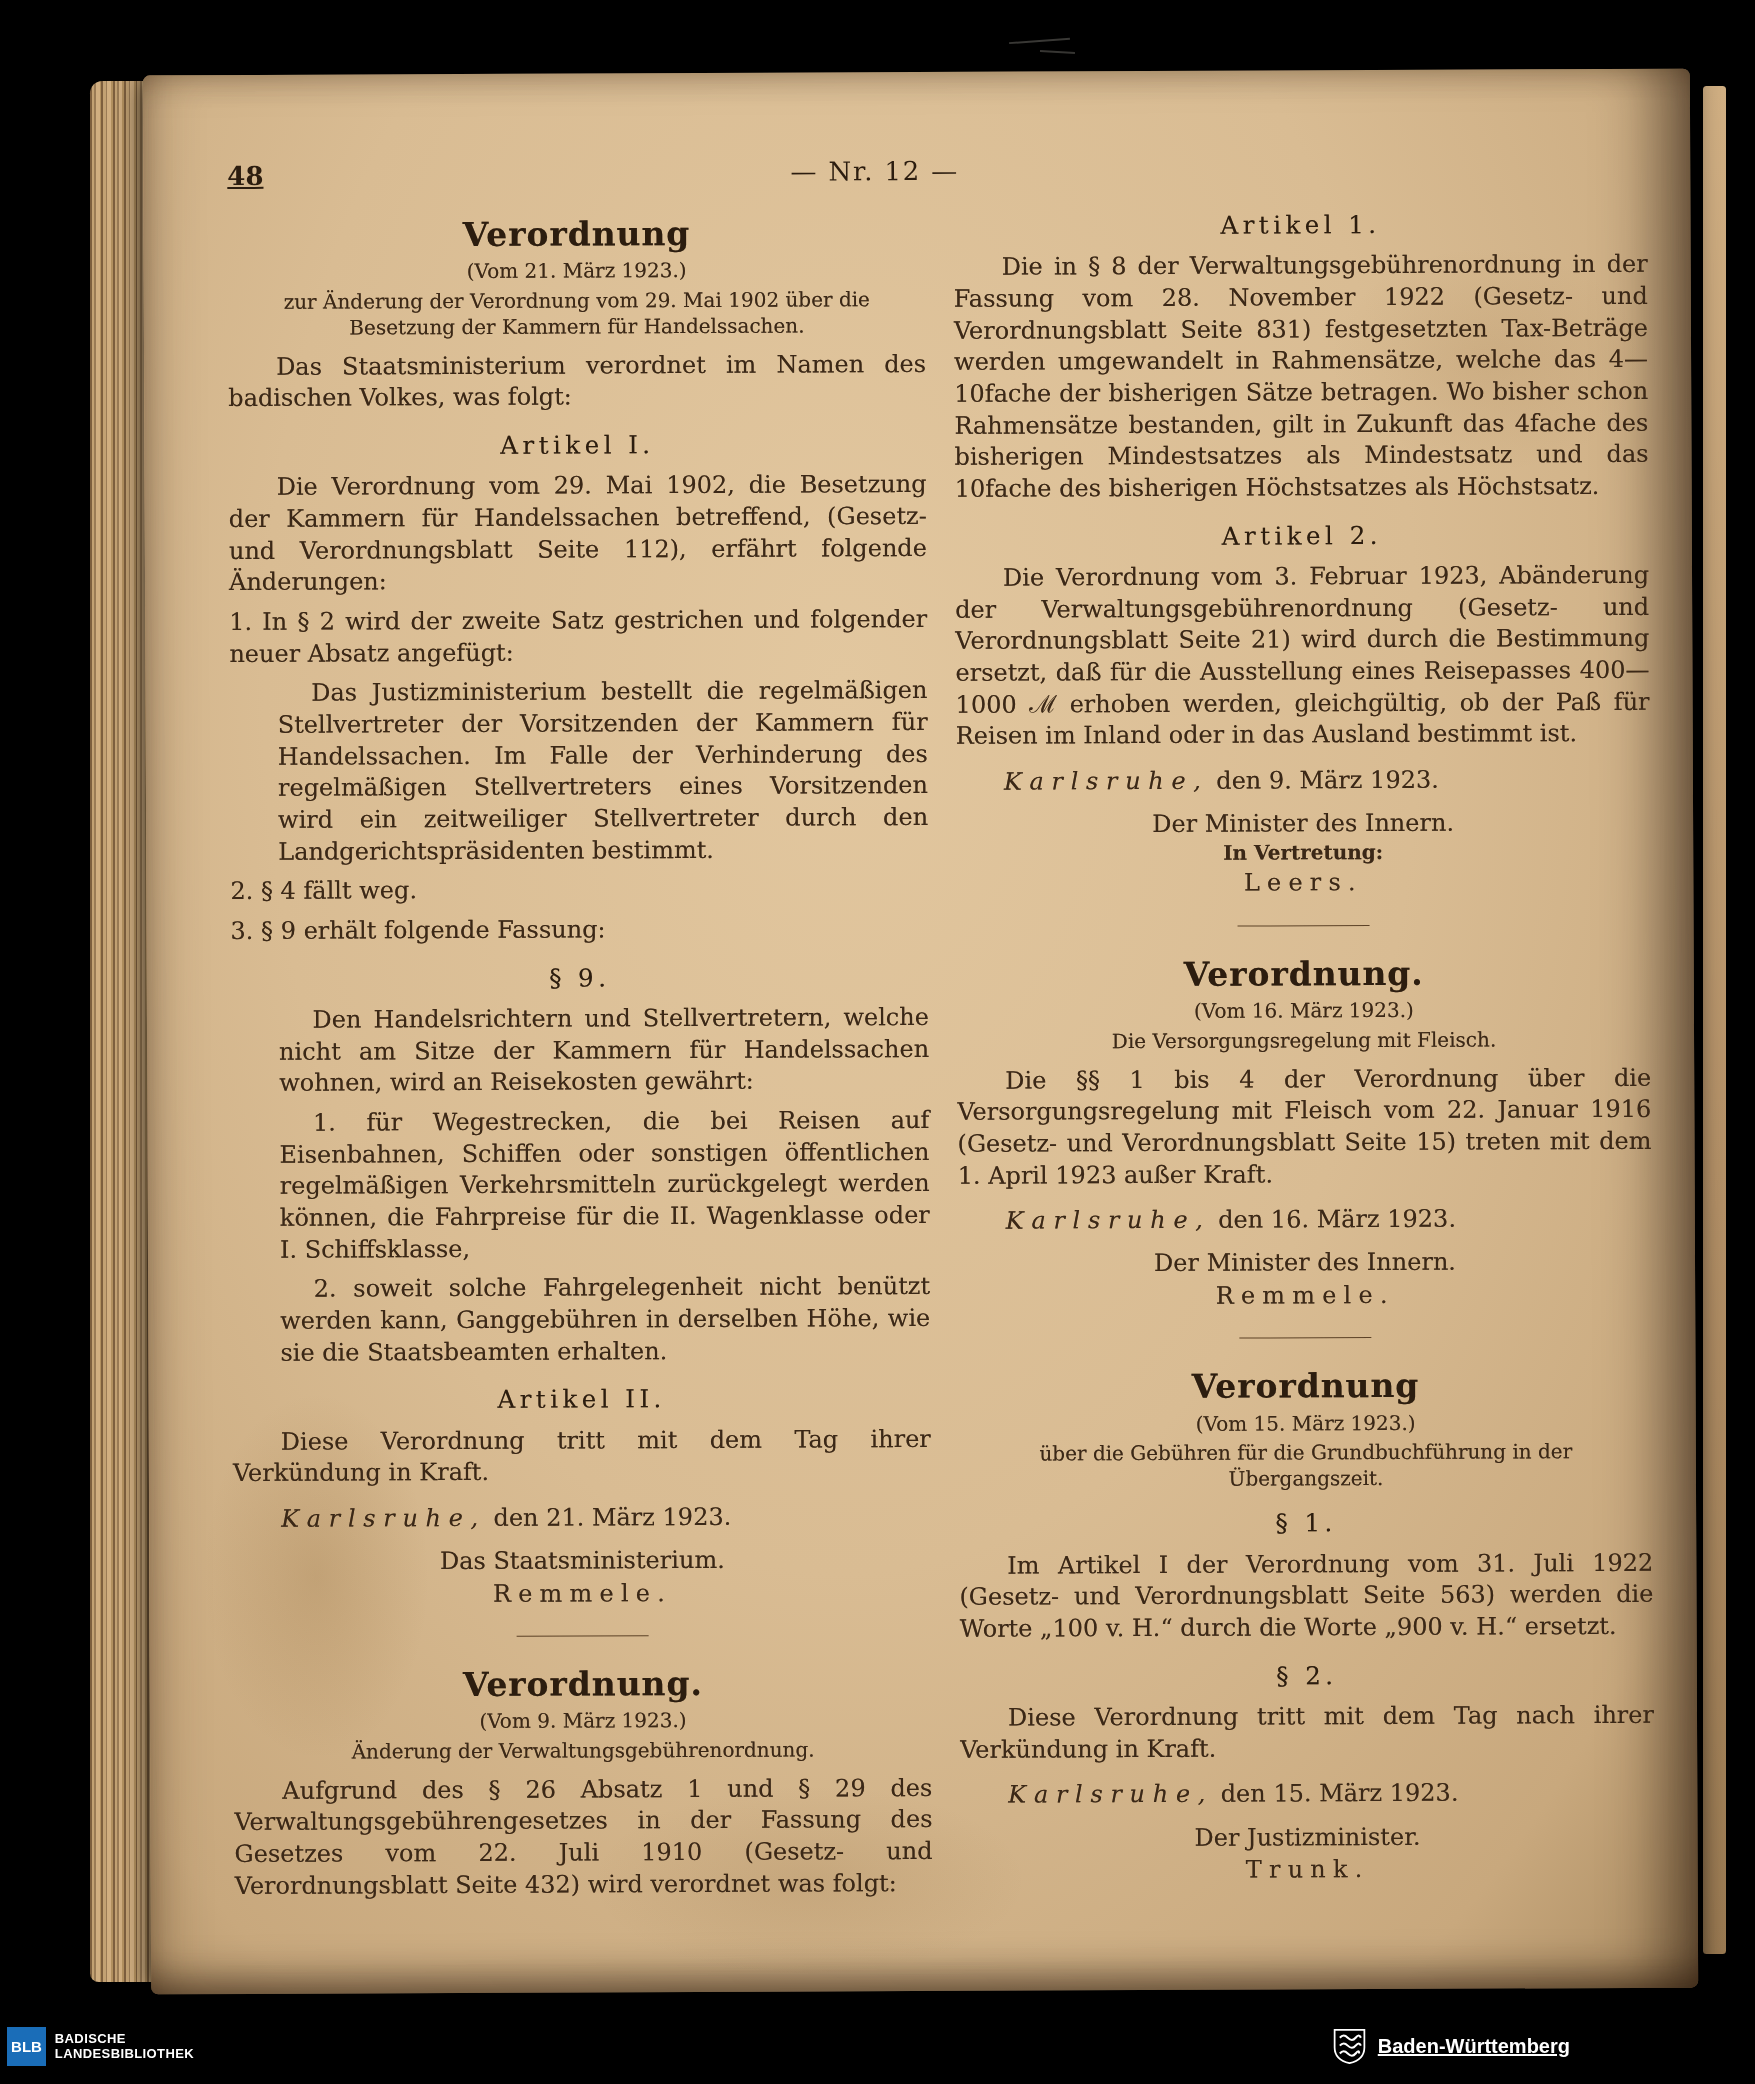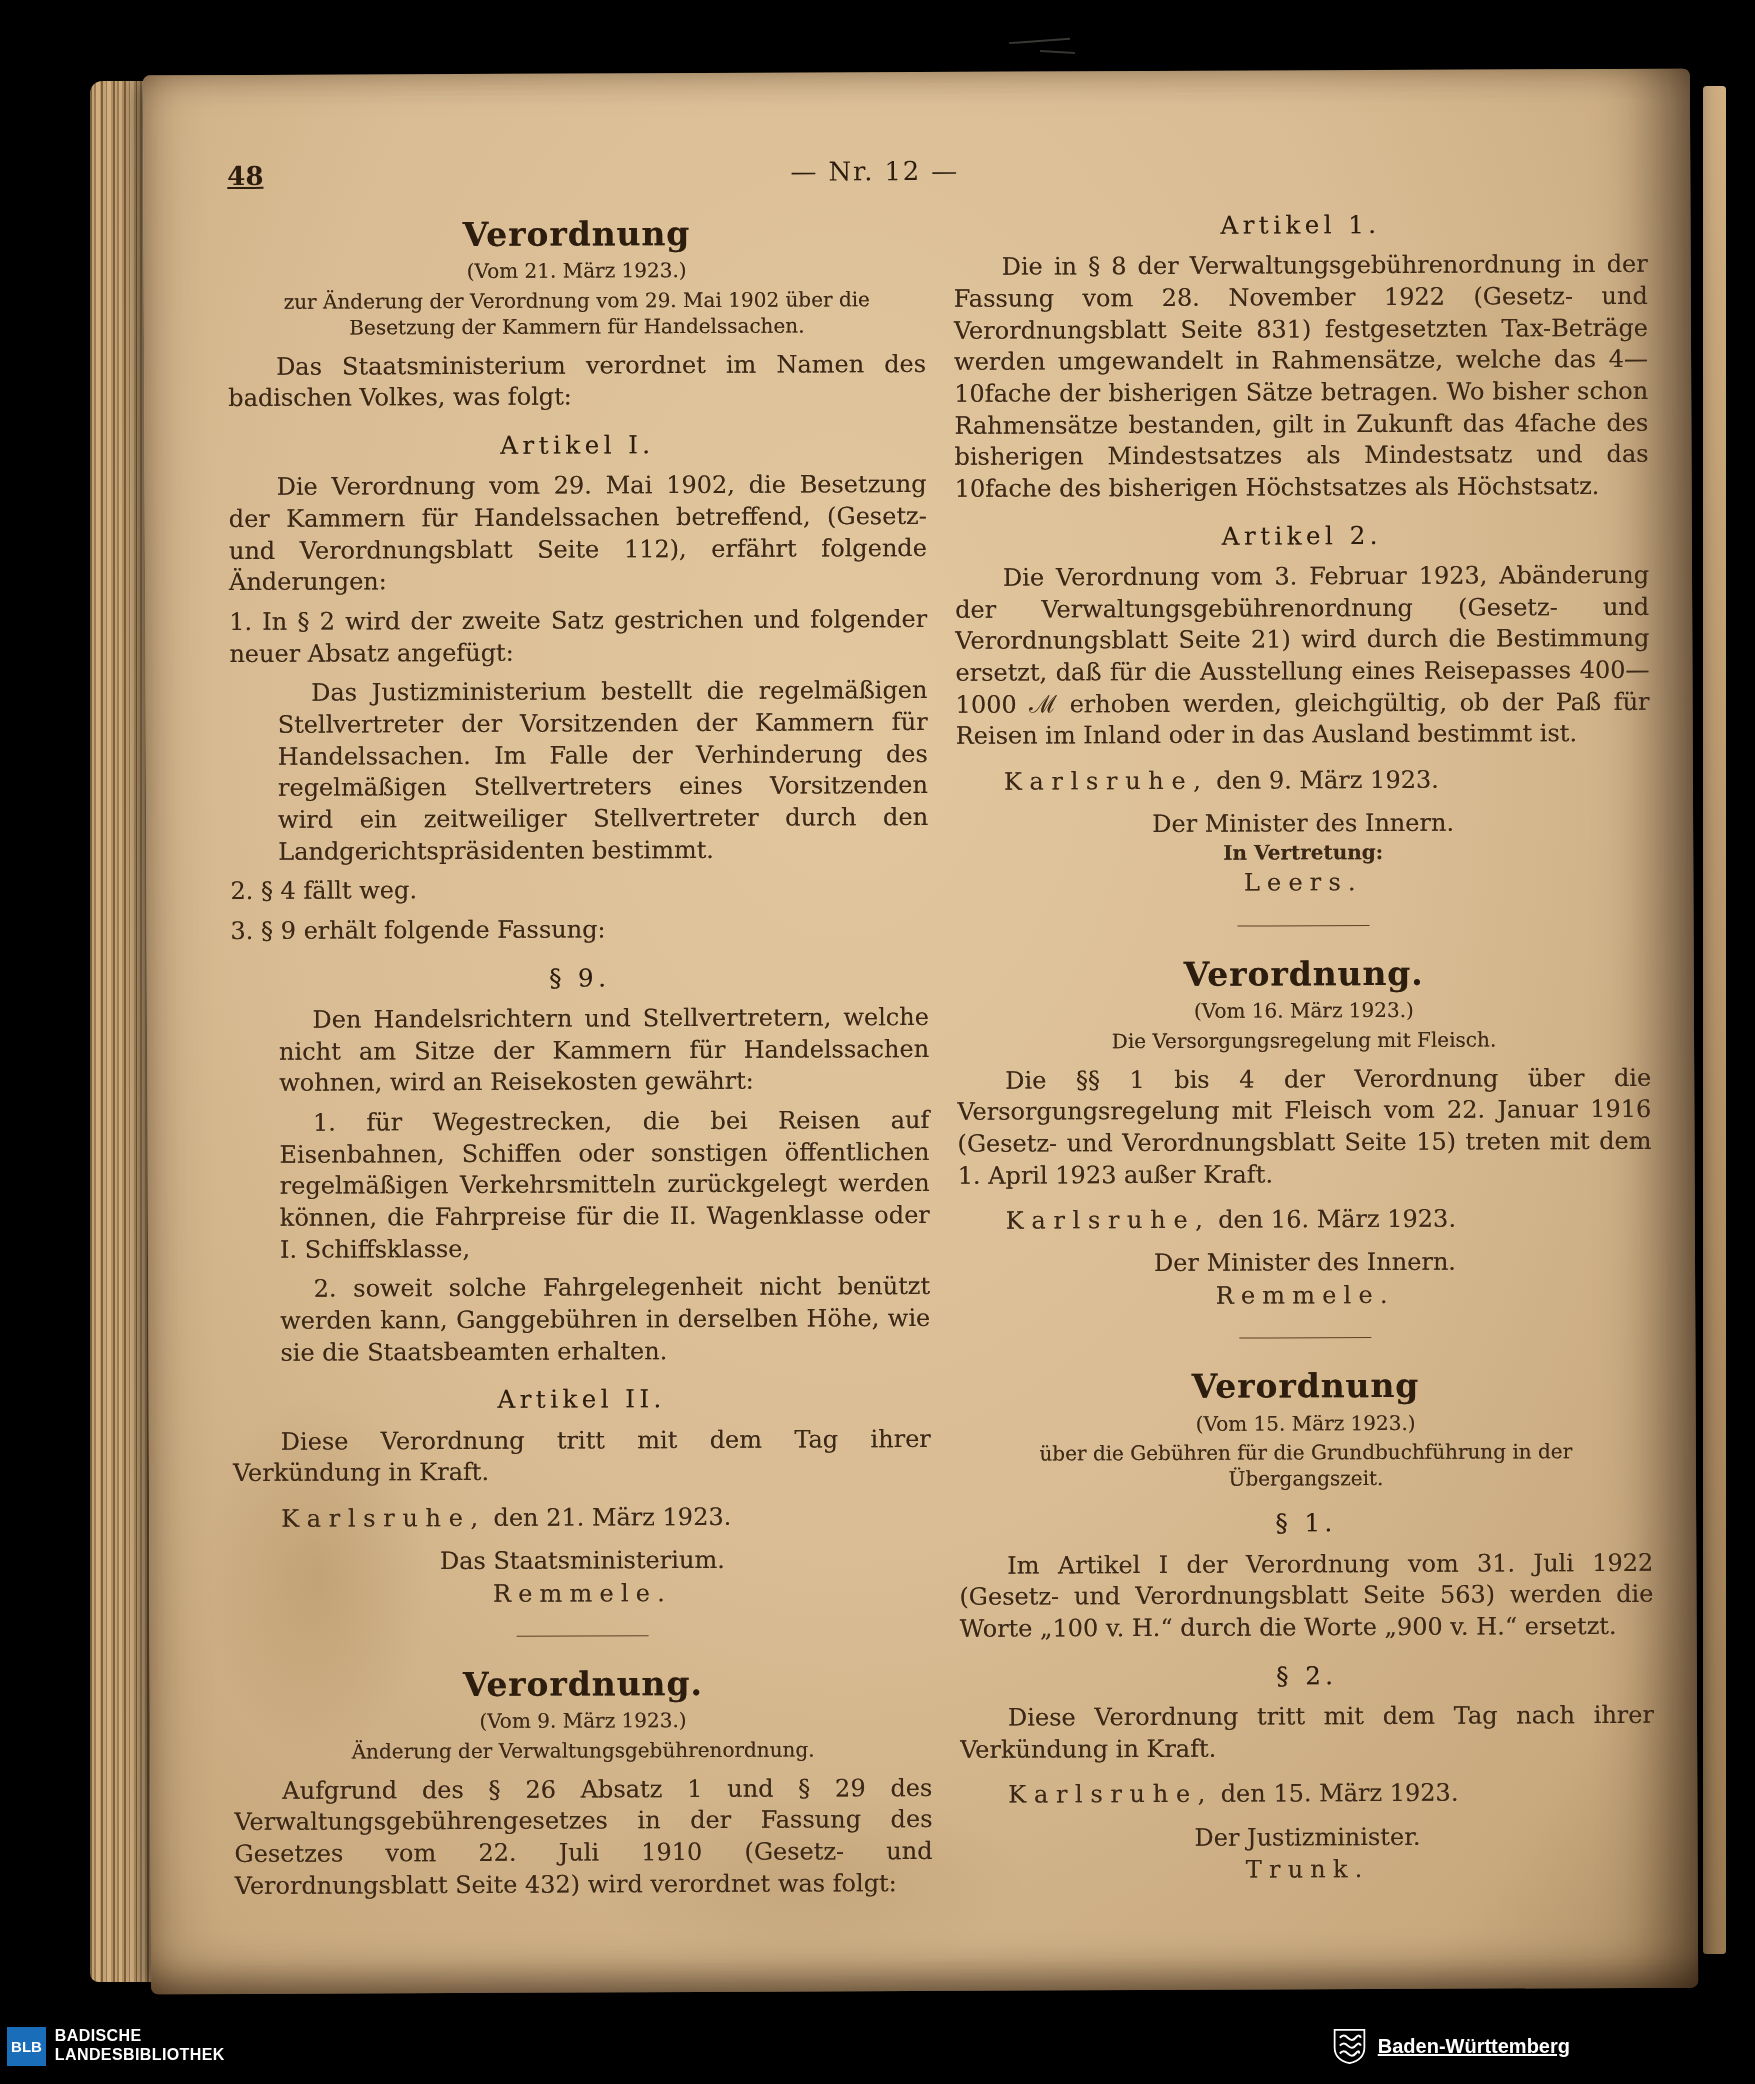--- a/index.html
+++ b/index.html
@@ -46,34 +46,34 @@
   .blk{margin:8px 0;}
   .col > .blk:first-child{margin-top:0;}
   .blk-h1{margin:26px 0 1.8px;text-align:center;font-size:33px;font-weight:bold;color:var(--heading-ink);letter-spacing:0.9px;}
   .blk-date{text-align:center;font-size:20px;margin:0 0 3.5px;}
   .blk-sub{text-align:center;font-size:20px;line-height:1.3;margin:1.8px 8.8px 10.5px;}
   .blk-p{text-align:justify;text-indent:2em;}
   .blk-pn{text-align:justify;text-indent:0;}
   .blk-pi{text-align:justify;margin-left:48px;text-indent:1.4em;}
   .blk-ch{text-align:center;font-size:24.6px;letter-spacing:.18em;margin:16px 0 8.8px;color:var(--heading-ink);}
   .blk-place{text-indent:2em;margin-top:14px;}
-  .sperr{letter-spacing:.32em;}
+  .sperr{letter-spacing:.32em;font-style:italic;}
   .blk-sig{text-align:center;margin:10.5px 0 5.3px;}
   .sig-line{line-height:1.35;}
   .sig-small{font-size:20px;font-weight:bold;}
   .sig-name{letter-spacing:.3em;}
   .blk-hr{width:132px;border-top:1.8px solid rgba(70,45,20,.85);margin:26px auto;}
 
   .footer{position:absolute;left:0;right:0;bottom:0;height:70px;display:flex;align-items:center;
           justify-content:space-between;padding:0 186px 4px 7px;background:var(--background);
           font-family:"Liberation Sans", sans-serif;color:var(--footer-text);}
   .footer-left{display:flex;align-items:center;gap:8.8px;}
   .blb-logo{width:39px;height:39px;background:var(--blb-blue);color:#fff;font-weight:bold;font-size:15px;
             display:flex;align-items:center;justify-content:center;}
-  .lib-name{font-weight:bold;font-size:16px;line-height:1.18;letter-spacing:0.4px;}
+  .lib-name{font-weight:bold;font-size:13px;line-height:1.18;letter-spacing:0.4px;}
   .footer-right{display:flex;align-items:center;gap:10.5px;font-weight:bold;font-size:20px;text-decoration:underline;}
   .coat{display:block;}
 </style>
 </head>
 <body>
 
 <div class="stage">
 
   <div class="page-stack"></div>
   <div class="next-page"></div>

